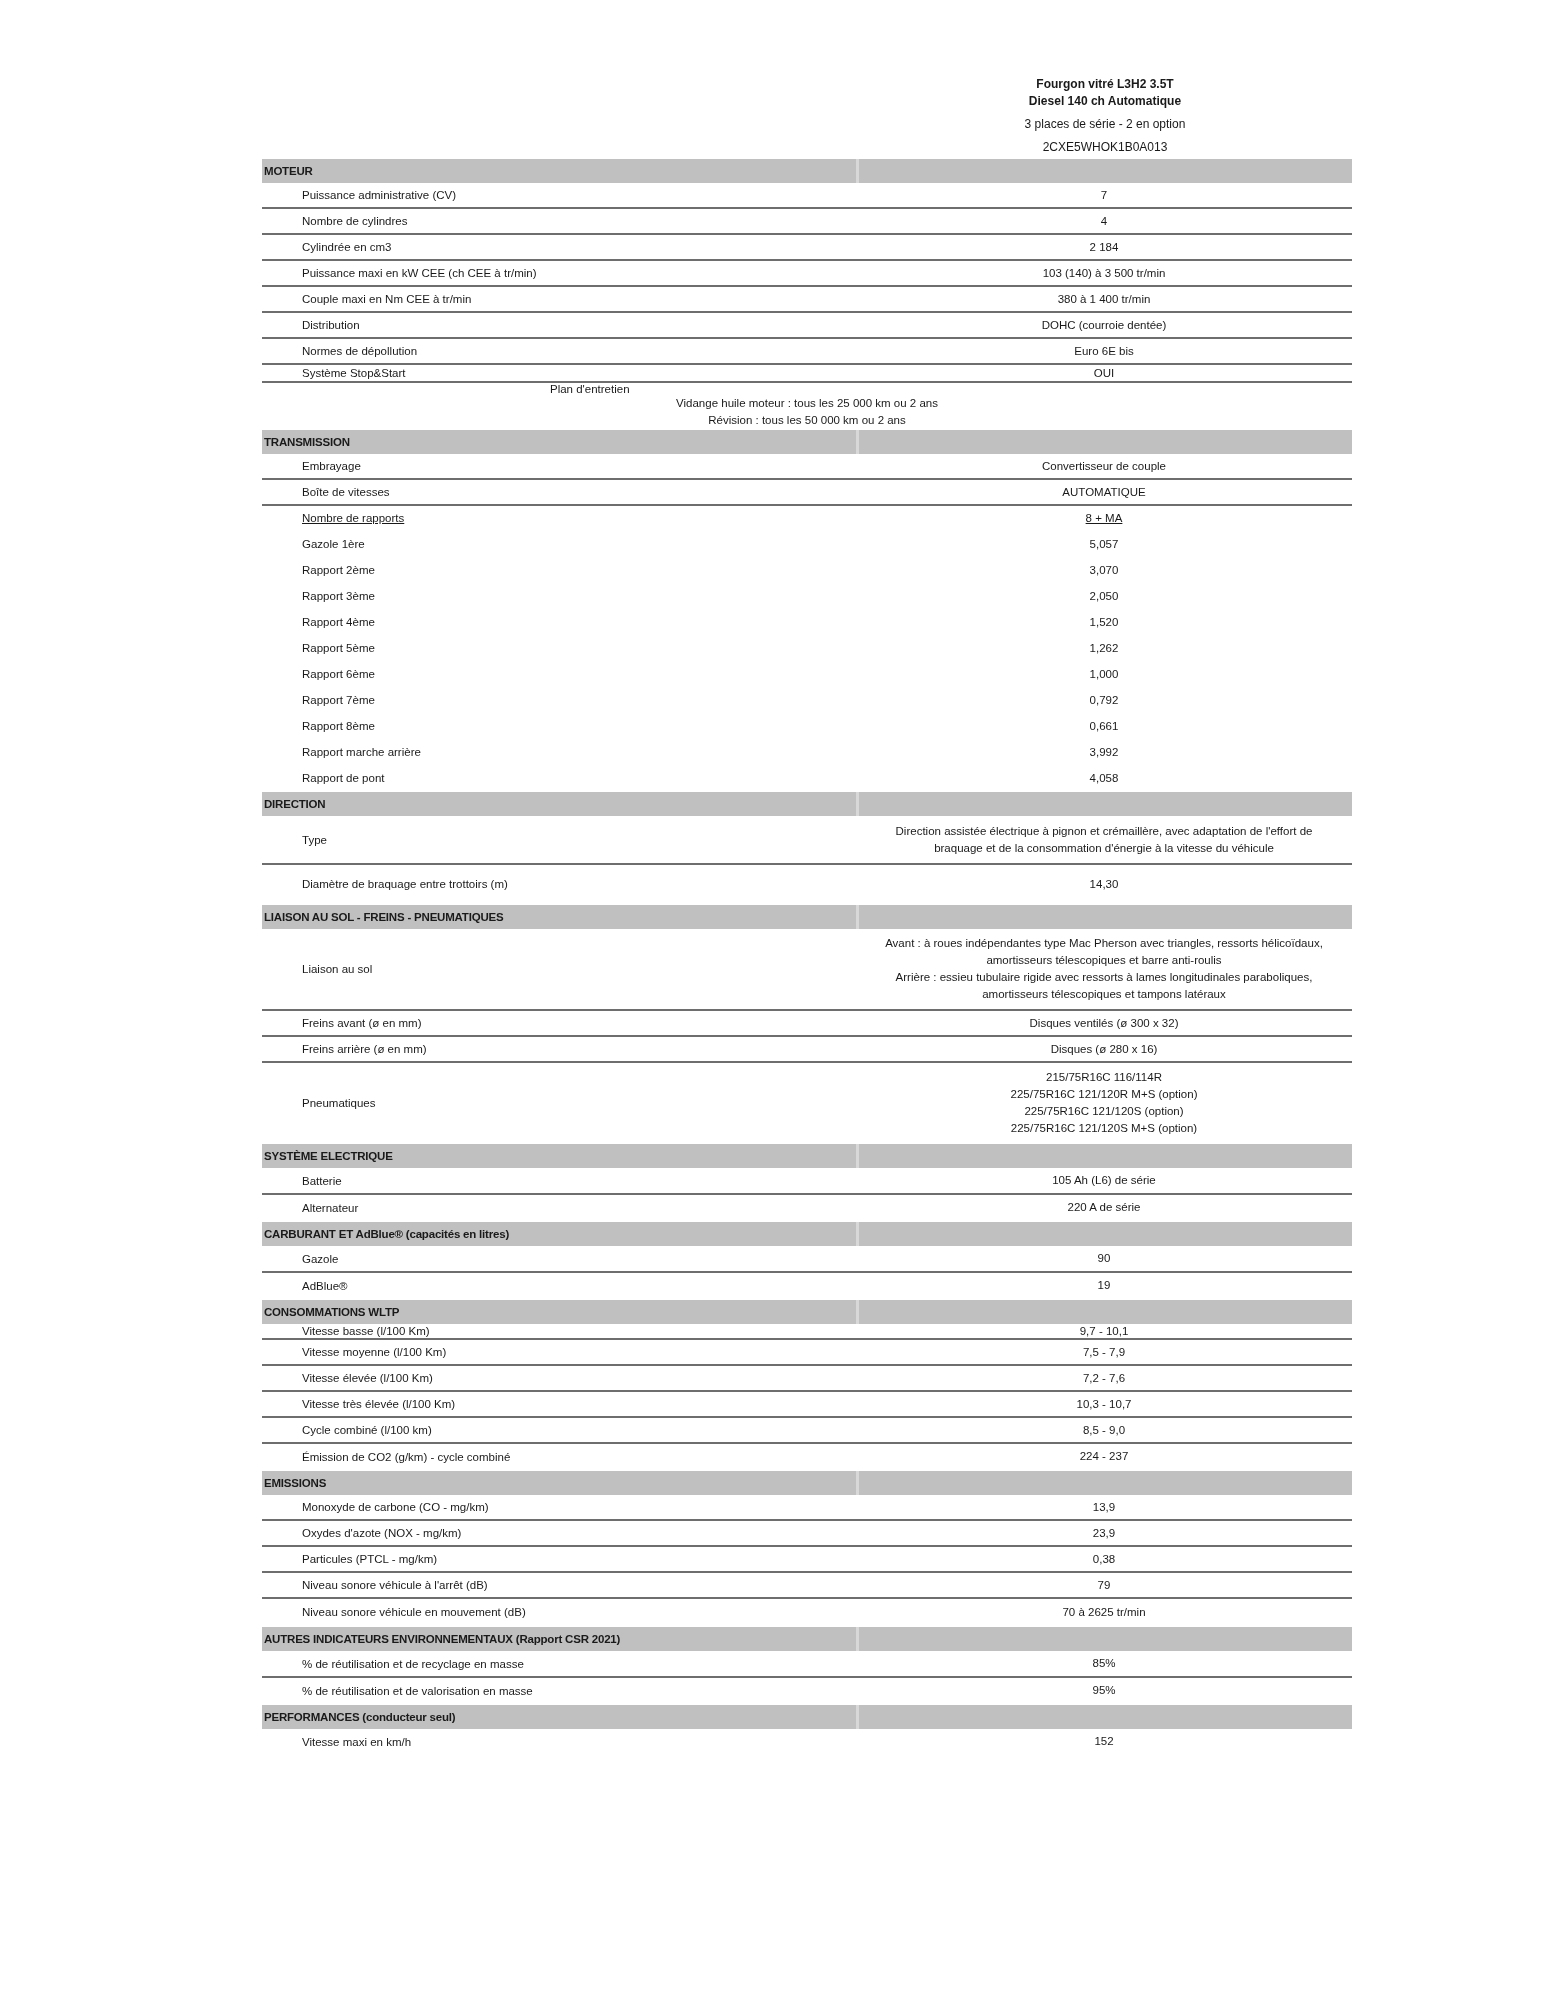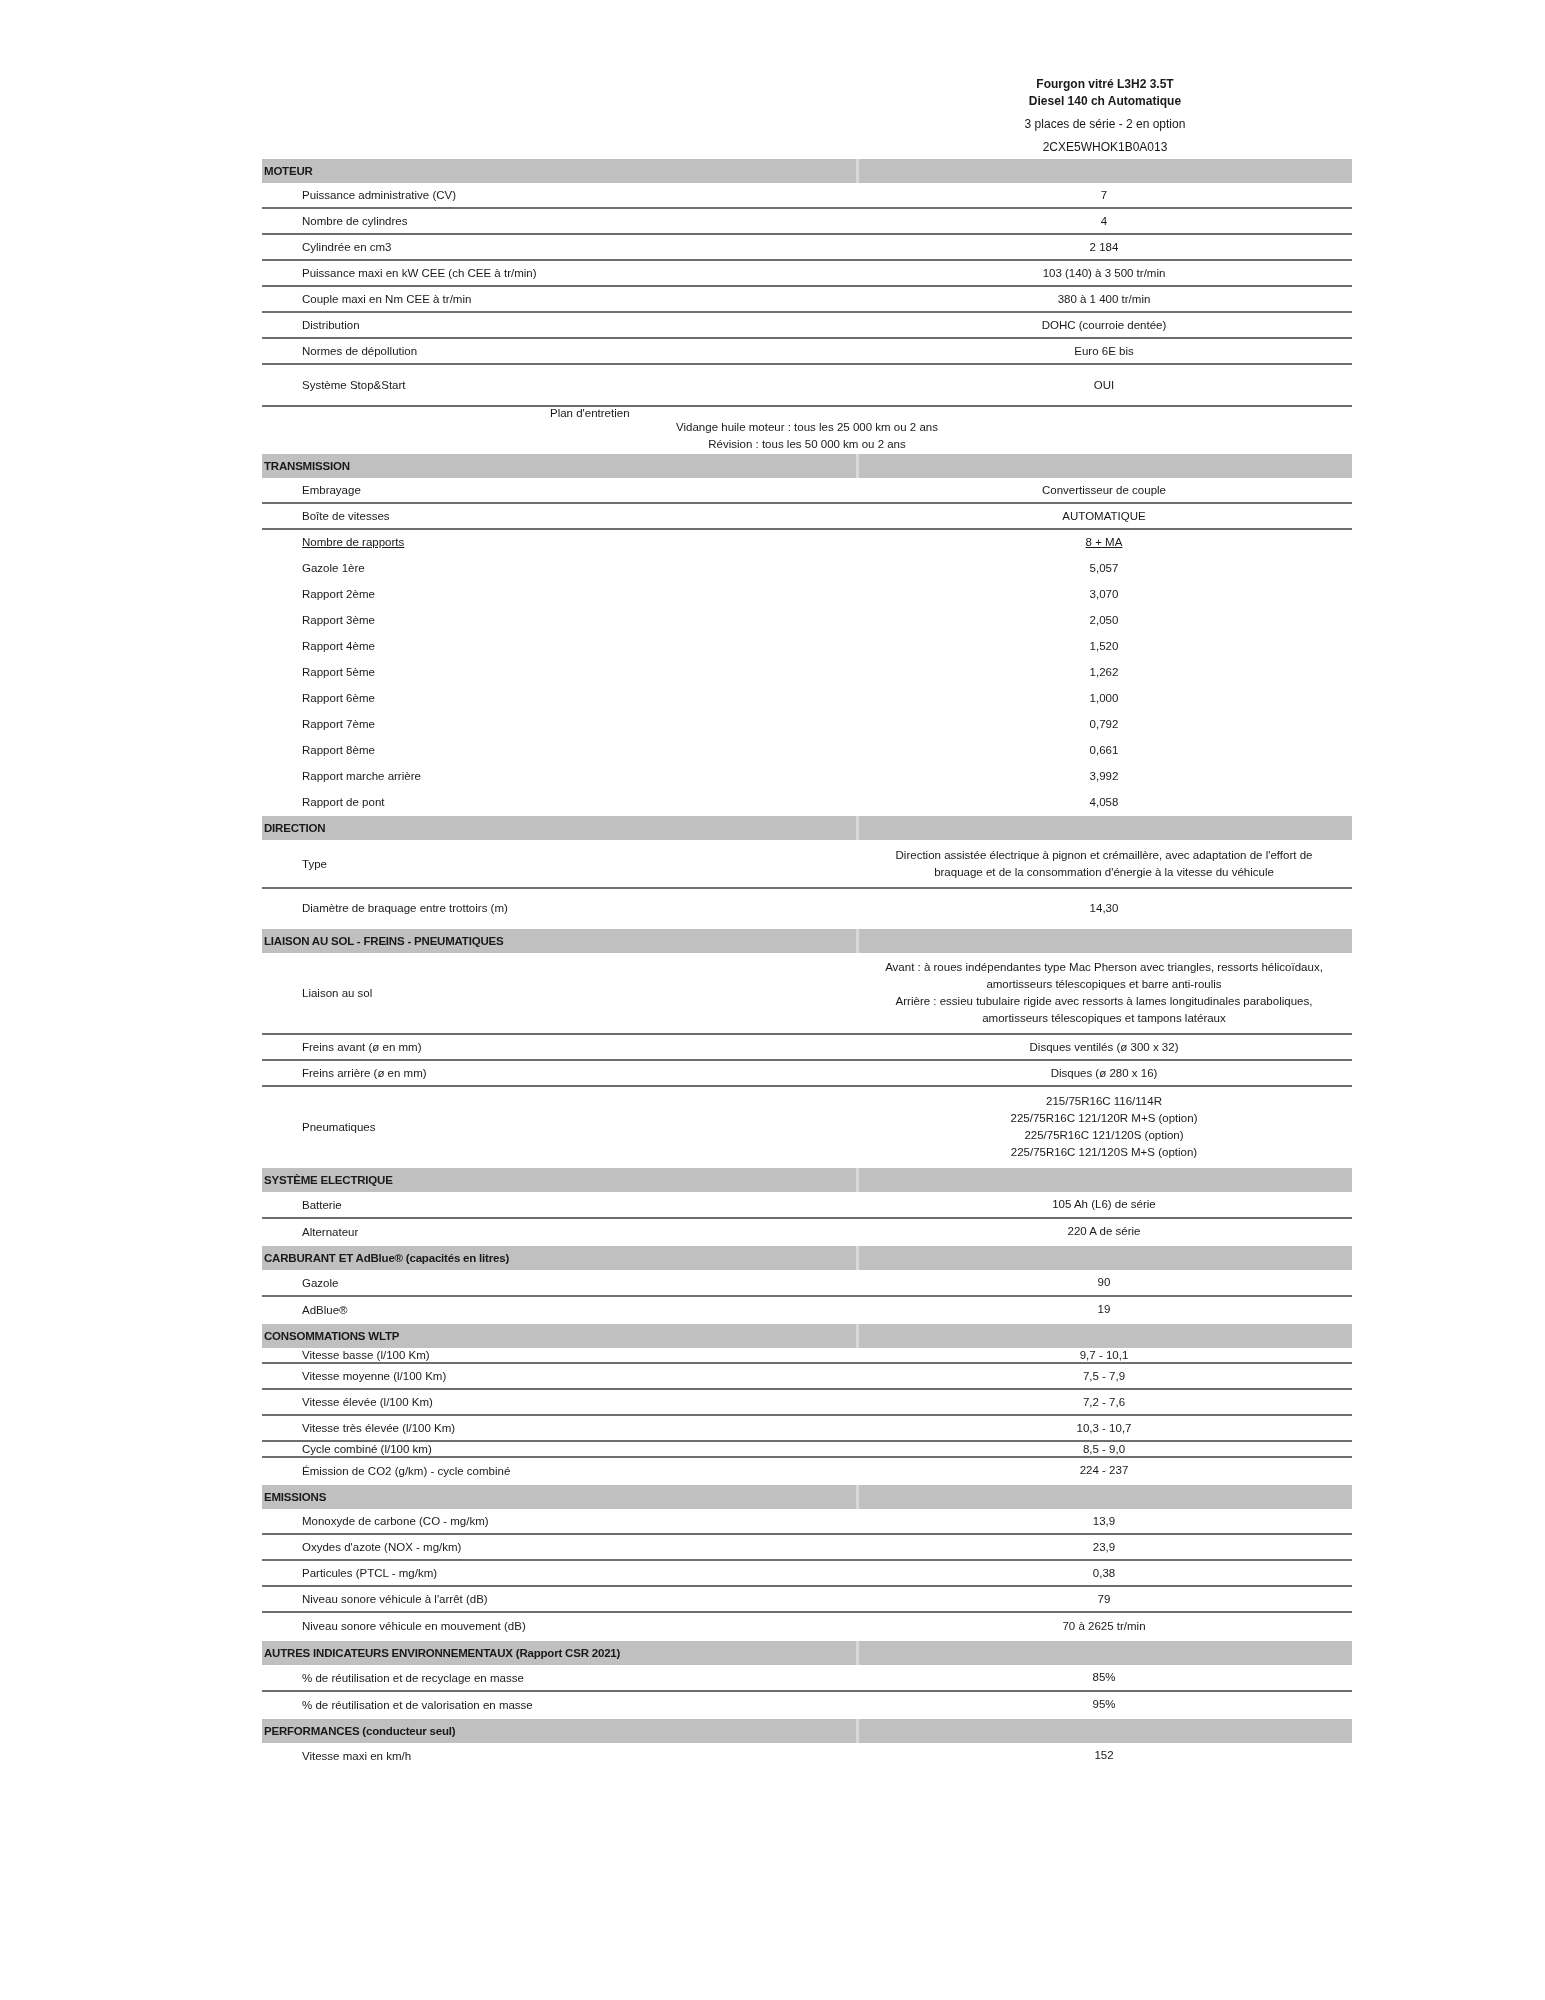--- a/index.html
+++ b/index.html
@@ -57,21 +57,21 @@
       <div class="val">380 à 1 400 tr/min</div>
     </div>
     <div class="row line" style="height: 26px;">
       <div class="lbl">Distribution</div>
       <div class="val">DOHC (courroie dentée)</div>
     </div>
     <div class="row line" style="height: 26px;">
       <div class="lbl">Normes de dépollution</div>
       <div class="val">Euro 6E bis</div>
     </div>
-    <div class="row line" style="height: 42px;">
+    <div class="row line" style="height: 18px;">
       <div class="lbl">Système Stop&amp;Start</div>
       <div class="val">OUI</div>
     </div>
     <div class="row" style="height: 47px; flex-direction: column;">
       <div class="lbl">Plan d'entretien</div>
       <div class="val">Vidange huile moteur : tous les 25 000 km ou 2 ans
 Révision : tous les 50 000 km ou 2 ans</div>
     </div>
     <div class="sec-header">
       <div class="lbl">TRANSMISSION</div>
@@ -211,21 +211,21 @@
       <div class="val">7,5 - 7,9</div>
     </div>
     <div class="row line" style="height: 26px;">
       <div class="lbl">Vitesse élevée (l/100 Km)</div>
       <div class="val">7,2 - 7,6</div>
     </div>
     <div class="row line" style="height: 26px;">
       <div class="lbl">Vitesse très élevée (l/100 Km)</div>
       <div class="val">10,3 - 10,7</div>
     </div>
-    <div class="row line" style="height: 16px;">
+    <div class="row line" style="height: 26px;">
       <div class="lbl">Cycle combiné (l/100 km)</div>
       <div class="val">8,5 - 9,0</div>
     </div>
     <div class="row" style="height: 27px;">
       <div class="lbl">Émission de CO2 (g/km) - cycle combiné</div>
       <div class="val">224 - 237</div>
     </div>
     <div class="sec-header">
       <div class="lbl">EMISSIONS</div>
       <div class="div"></div>

